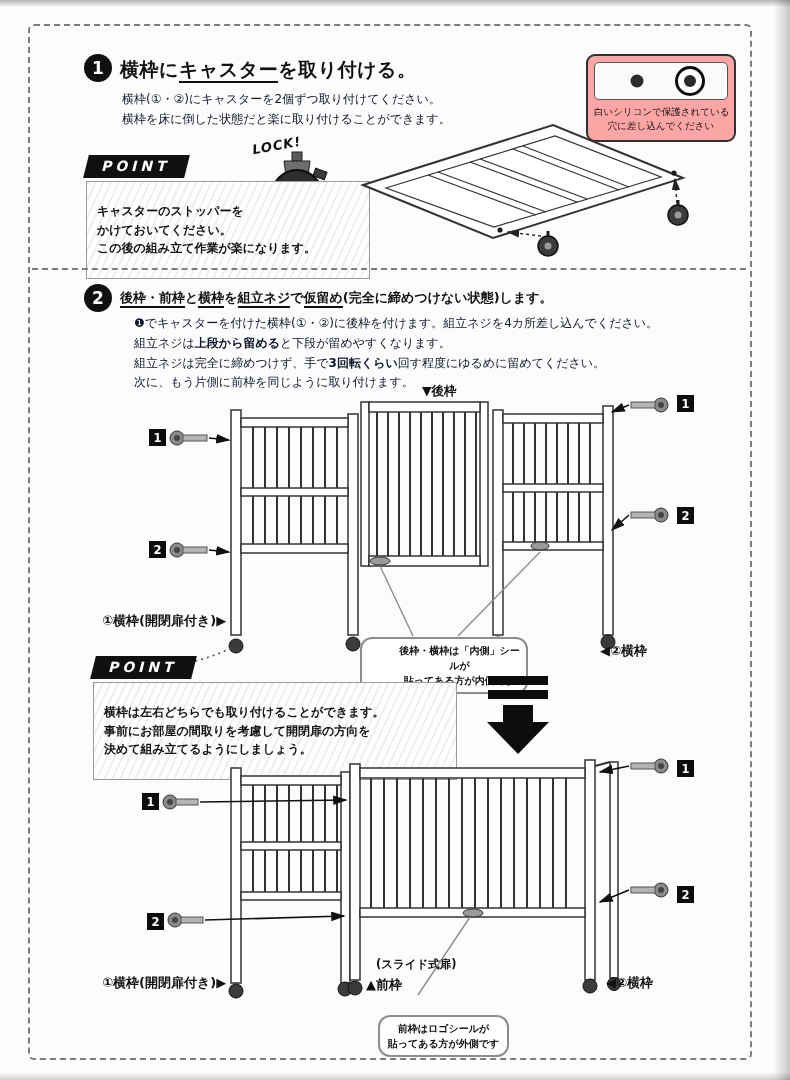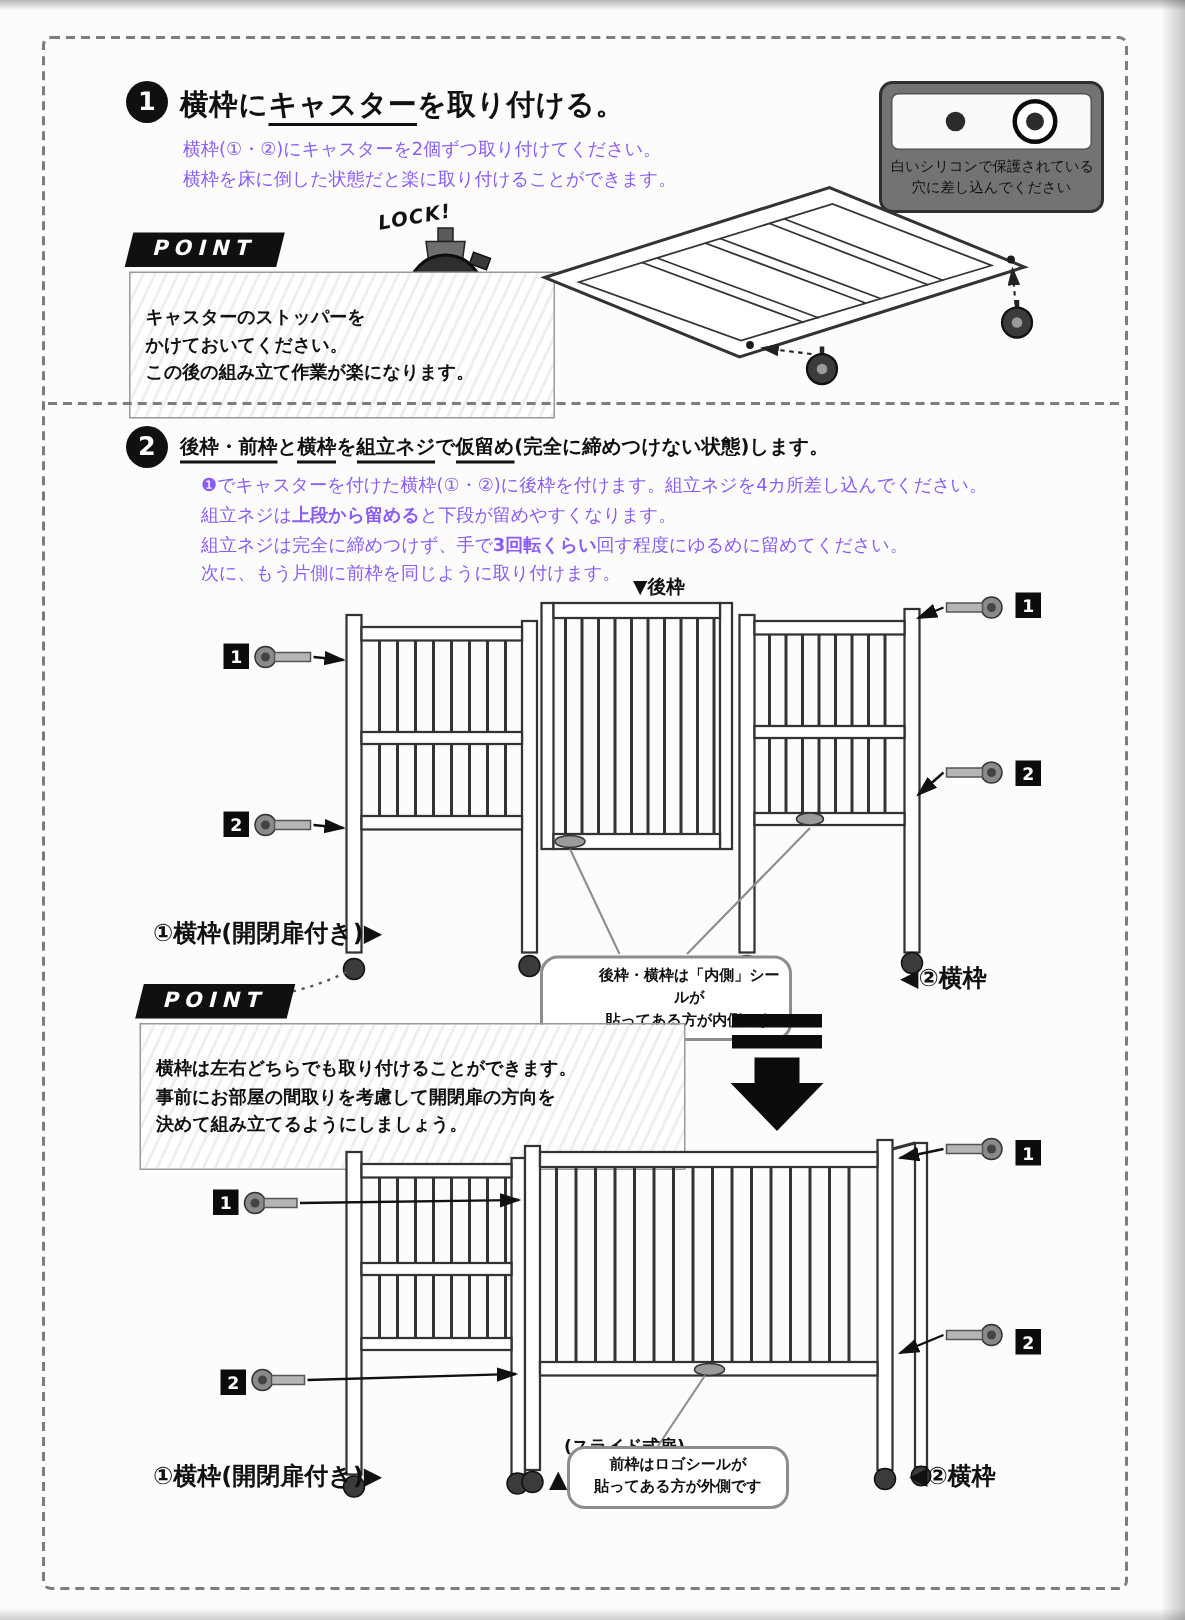--- a/index.html
+++ b/index.html
@@ -14,42 +14,42 @@
   .border-frame { position:absolute; left:28px; top:24px; width:720px; height:1032px;
       border:2px dashed #7d7d7d; border-radius:6px; }
   .divider { position:absolute; left:32px; top:268px; width:714px; border-top:2px dashed #7d7d7d; }
 
   .abs { position:absolute; }
   .step-circle { width:28px; height:28px; border-radius:50%; background:#101010; color:#fff;
       font-weight:bold; font-size:17px; display:flex; align-items:center; justify-content:center; }
   .step-title { font-weight:bold; font-size:19px; letter-spacing:.5px; white-space:nowrap; }
   .step-title2 { font-weight:bold; font-size:13px; white-space:nowrap; }
   .ul { border-bottom:2.5px solid #101010; padding-bottom:1px; }
-  .body-text { font-size:12px; line-height:1.65; color:#8b5cf6; white-space:nowrap; }
+  .body-text { font-size:12px; line-height:1.65; color:#0f172a; white-space:nowrap; }
   .b { font-weight:bold; }
 
   .point-tag { background:#101010; color:#fff; font-weight:bold; font-size:14px;
       letter-spacing:4px; padding:3px 16px 4px; transform:skewX(-14deg); display:inline-block; }
   .point-box { border:1px solid #9a9a9a;
       background:repeating-linear-gradient(115deg, #efefef 0 2px, #ffffff 2px 7px);
       padding:20px 10px; font-size:12px; font-weight:bold; line-height:1.55; color:#111; }
 
-  .inset-box { width:150px; border:2px solid #2f2f2f; border-radius:9px; background:#737373; padding:6px; box-sizing:border-box; }
+  .inset-box { width:150px; border:2px solid #2f2f2f; border-radius:9px; background:#fca5a5; padding:6px; box-sizing:border-box; }
   .inset-strip { position:relative; height:36px; border:1.5px solid #555; border-radius:5px; background:#fafafa; margin-bottom:5px; }
   .hole { position:absolute; top:50%; width:13px; height:13px; border-radius:50%; background:#2b2b2b; transform:translate(-50%,-50%); }
   .hole-ring { position:absolute; top:50%; width:24px; height:24px; border-radius:50%; border:3px solid #0c0c0c;
       transform:translate(-50%,-50%); display:flex; align-items:center; justify-content:center; background:#fff; }
   .hole-ring .dot { width:12px; height:12px; border-radius:50%; background:#2b2b2b; }
   .inset-text { font-size:9.5px; line-height:1.5; text-align:center; white-space:nowrap; color:#111; }
 
   .lock-label { font-size:13px; font-weight:bold; font-style:italic; transform:rotate(-10deg); letter-spacing:1px; }
 
   .numbadge { width:17px; height:17px; background:#0c0c0c; color:#fff; font-weight:bold; font-size:11.5px;
       display:flex; align-items:center; justify-content:center; }
-  .frame-label { font-size:16px; font-weight:bold; white-space:nowrap; }
+  .frame-label { font-size:13px; font-weight:bold; white-space:nowrap; }
   .callout { border:2px solid #8d8d8d; border-radius:12px; background:#fff; font-size:10px; font-weight:bold;
       text-align:center; padding:4px 5px; white-space:pre-line; line-height:1.5; box-sizing:border-box; }
 </style>
 </head>
 <body>
 
 <div class="page">
   <div class="edge-top"></div>
   <div class="edge-right"></div>
   <div class="edge-bottom"></div>
@@ -372,15 +372,15 @@
   <div class="abs numbadge" style="left:142px; top:793px;">1</div>
   <div class="abs numbadge" style="left:147px; top:913px;">2</div>
   <div class="abs numbadge" style="left:677px; top:760px;">1</div>
   <div class="abs numbadge" style="left:677px; top:886px;">2</div>
 
   <div class="abs frame-label" style="left:366px; top:941px;margin-top:35px;">▲前枠</div>
   <div class="abs frame-label" style="left:376px; top:957px; font-weight:bold; font-size:11.5px;">(スライド式扉)</div>
   <div class="abs frame-label" style="left:102px; top:974px;">①横枠(開閉扉付き)▶</div>
   <div class="abs frame-label" style="left:606px; top:974px;">◀②横枠</div>
 
-  <div class="abs callout" style="left:378px; top:964px; width:148px;font-family:Liberation Mono, monospace;">前枠はロゴシールが
+  <div class="abs callout" style="left:378px; top:1015px; width:131px;">前枠はロゴシールが
 貼ってある方が外側です</div>
 </div>
 
 </body></html>

